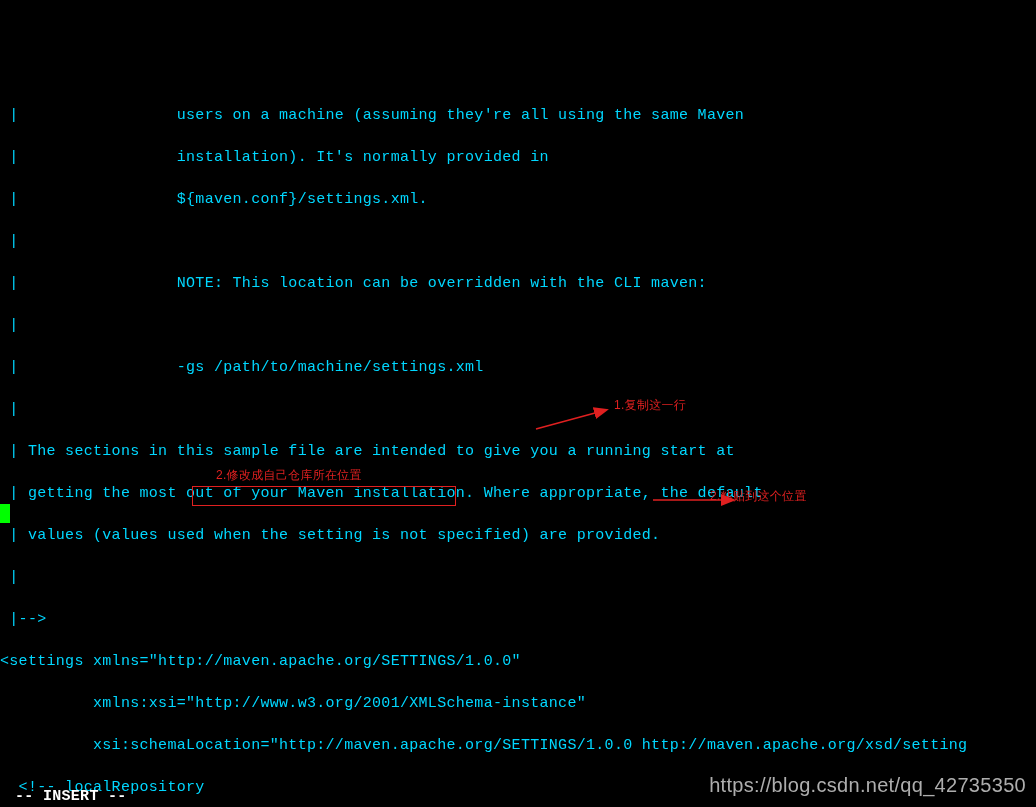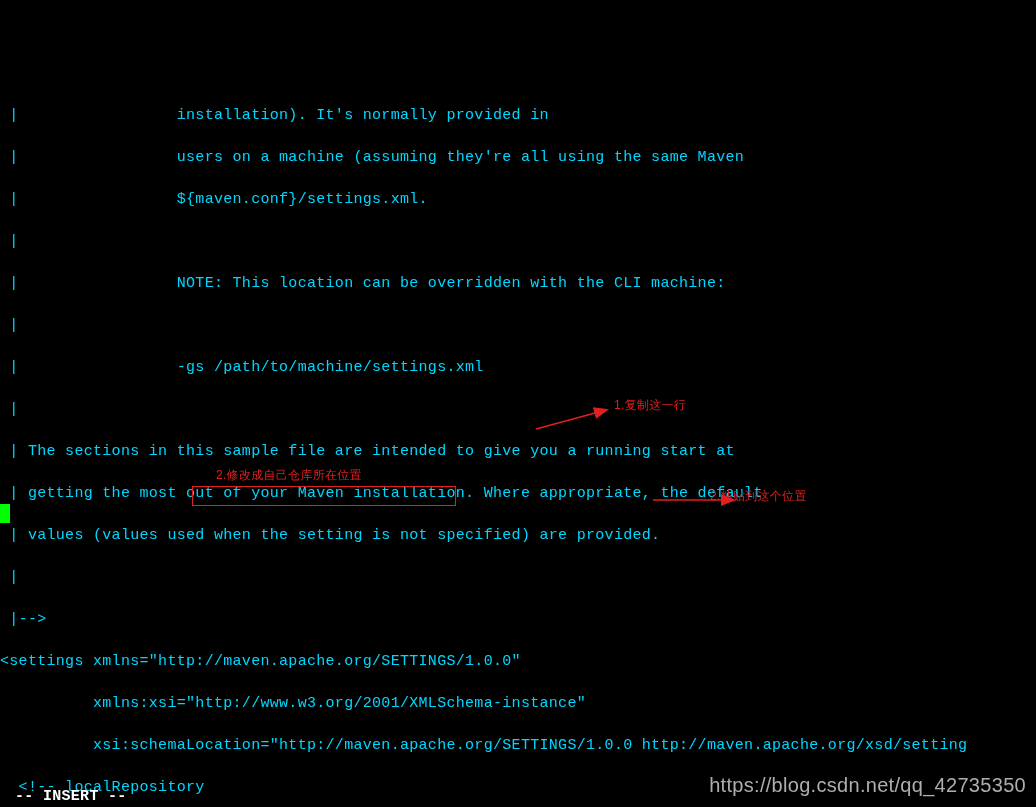--- a/index.html
+++ b/index.html
@@ -66,25 +66,25 @@
       font-size: 20px;
       opacity: 0.85;
     }
   </style>
 </head>
 <body>
 
 
 
 <div class="terminal">
+<div class="line cyan"> |                 users on a machine (assuming they're all using the same Maven</div>
 <div class="line cyan"> |                 installation). It's normally provided in</div>
-<div class="line cyan"> |                 users on a machine (assuming they're all using the same Maven</div>
 <div class="line cyan"> |                 ${maven.conf}/settings.xml.</div>
 <div class="line cyan"> |</div>
-<div class="line cyan"> |                 NOTE: This location can be overridden with the CLI machine:</div>
+<div class="line cyan"> |                 NOTE: This location can be overridden with the CLI maven:</div>
 <div class="line cyan"> |</div>
 <div class="line cyan"> |                 -gs /path/to/machine/settings.xml</div>
 <div class="line cyan"> |</div>
 <div class="line cyan"> | The sections in this sample file are intended to give you a running start at</div>
 <div class="line cyan"> | getting the most out of your Maven installation. Where appropriate, the default</div>
 <div class="line cyan"> | values (values used when the setting is not specified) are provided.</div>
 <div class="line cyan"> |</div>
 <div class="line cyan"> |--&gt;</div>
 <div class="line cyan">&lt;settings xmlns="http://maven.apache.org/SETTINGS/1.0.0"</div>
 <div class="line cyan">          xmlns:xsi="http://www.w3.org/2001/XMLSchema-instance"</div>

